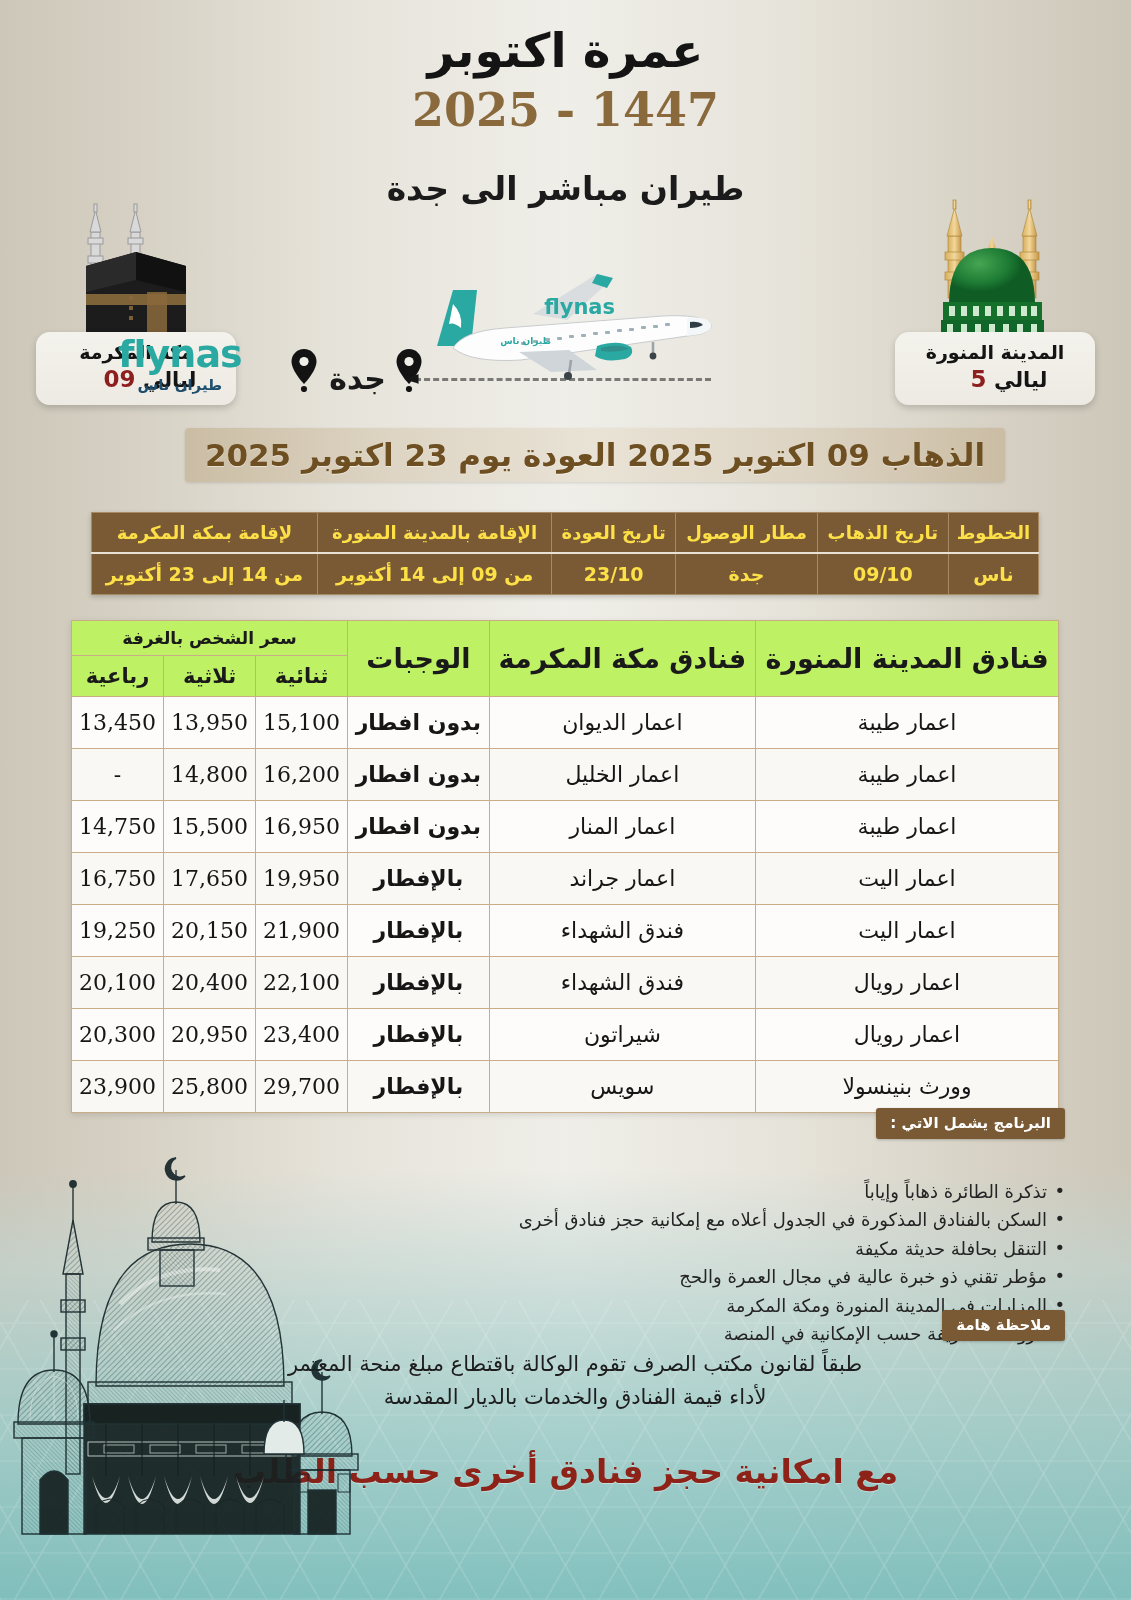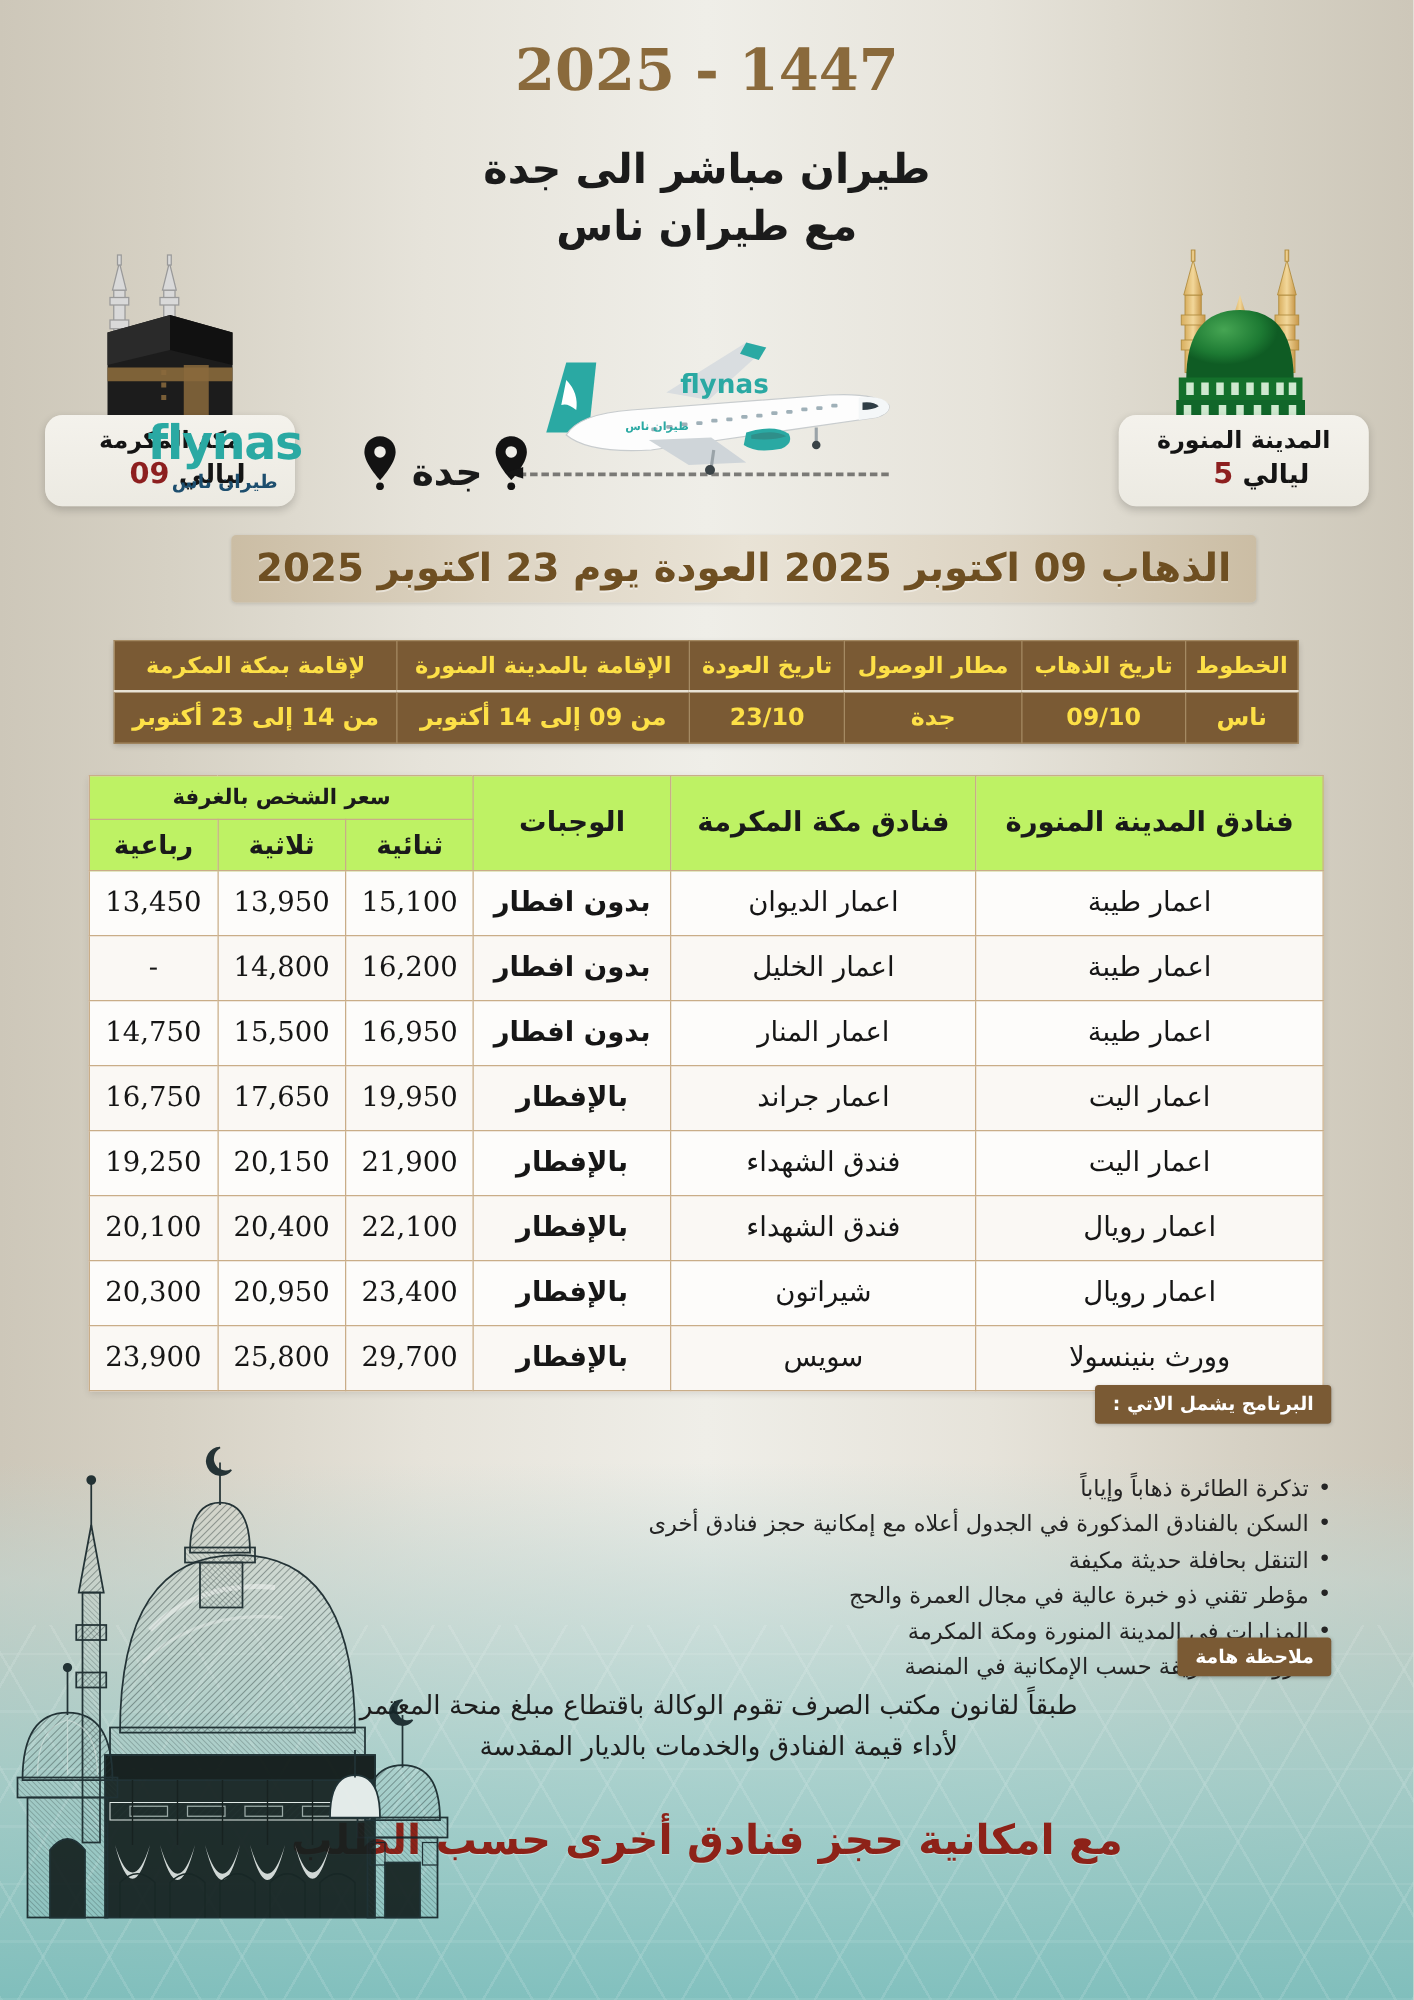--- a/index.html
+++ b/index.html
@@ -127,21 +127,21 @@
     border-collapse:collapse;
     background:#fdfcfa;
     box-shadow:0 2px 6px rgba(0,0,0,.12);
   }
   .price-table th, .price-table td{
     border:1px solid #c9ad88; text-align:center;
   }
   .price-table thead th{
     background:#bef264; color:#1a1a1a; font-weight:700;
   }
-  .th-top{ font-size:22px; padding:14px 6px; }
+  .th-top{ font-size:27px; padding:14px 6px; }
   .th-group{ font-size:17px; padding:7px 6px; font-weight:700; }
   .th-sub{ font-size:21px; padding:8px 6px; }
   .price-table tbody td{ font-size:22px; padding:13px 6px; color:#161616; }
   .price-table tbody tr:nth-child(even){ background:#faf8f4; }
   td.hotel{ font-size:21px; }
   td.meal{ font-size:17px; color:#9d2b20; font-weight:700; }
   td.price{ font-family:"DejaVu Serif","Liberation Serif",serif; font-size:23px; }
 
   
   .section-tag{
@@ -184,24 +184,24 @@
 </style>
 </head>
 <body>
 
 <div id="poster">
 
   <div id="tealwash"></div>
   <div id="pattern"></div>
 
   <div class="title-block">
+    <div class="t-main">عمرة اكتوبر</div>
     <div class="t-year">1447 - 2025</div>
     <div class="t-sub">
       <div>طيران مباشر الى جدة</div>
-      <div>مع طيران ناس</div>
     </div>
   </div>
 
   <div class="side left">
     <div class="art">
       <svg width="150" height="152" viewBox="0 0 150 152">
 
         <g fill="#d9d9d9" stroke="#9a9a9a" stroke-width="1">
           <rect x="30" y="36" width="9" height="62"></rect>
           <rect x="27" y="60" width="15" height="7"></rect>

